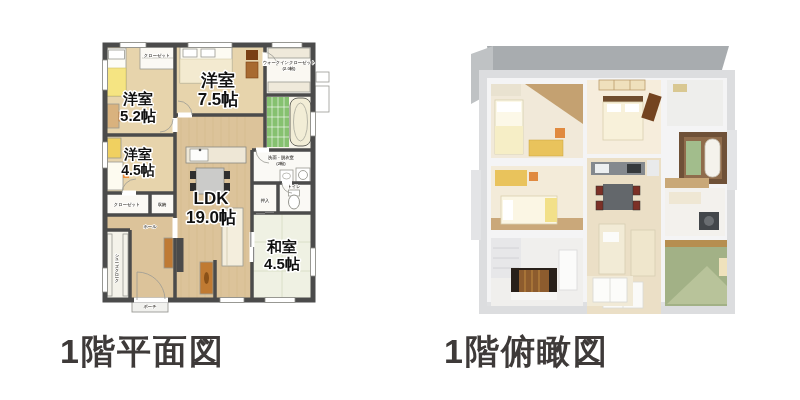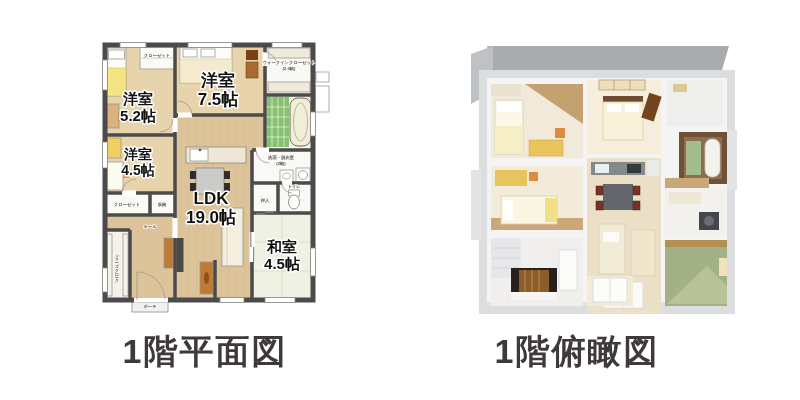--- a/index.html
+++ b/index.html
@@ -1,20 +1,20 @@
 <!DOCTYPE html>
 <html><head>
 <meta charset="utf-8">
 <style>
   html,body{margin:0;padding:0;}
   body{width:800px;height:400px;background:#ffffff;position:relative;overflow:hidden;
        font-family:"Liberation Sans",sans-serif;}
   .fig{position:absolute;}
   .caption{position:absolute;font-size:34px;font-weight:700;color:#3e3a39;
-           text-align:center;letter-spacing:2px;line-height:1;}
+           text-align:left;letter-spacing:2px;line-height:1;}
   svg{display:block;}
   svg text{font-family:"Liberation Sans",sans-serif;}
   .big{fill:#111111;font-weight:800;paint-order:stroke;stroke:#ffffff;stroke-width:3px;
        stroke-linejoin:round;text-anchor:middle;}
   .sm{fill:#514e48;font-size:4.3px;font-weight:600;paint-order:stroke;stroke:#ffffff;
       stroke-width:1.4px;stroke-linejoin:round;text-anchor:middle;}
   .wall{stroke:#4b4b4b;fill:none;}
   .thin{stroke:#9a9a94;stroke-width:0.8;fill:none;}
   .furn{stroke:#9a9a92;stroke-width:0.8;}
 </style>
@@ -344,13 +344,13 @@
 
   <g>
     <rect x="134" y="256" width="46" height="30" fill="#f1ead7"></rect>
     <rect x="140" y="258" width="34" height="24" fill="#fcfcfa" stroke="#d8d8d2" stroke-width="0.8"></rect>
     <line x1="157" y1="258" x2="157" y2="282" stroke="#d8d8d2" stroke-width="0.8"></line>
   </g>
 </svg>
 </div>
 
 <div class="caption" style="left:60px;top:334px;width:290px;">1階平面図</div>
-<div class="caption" style="left:432px;top:334px;width:290px;">1階俯瞰図</div>
+<div class="caption" style="left:444px;top:334px;width:290px;">1階俯瞰図</div>
 
 </body></html>

